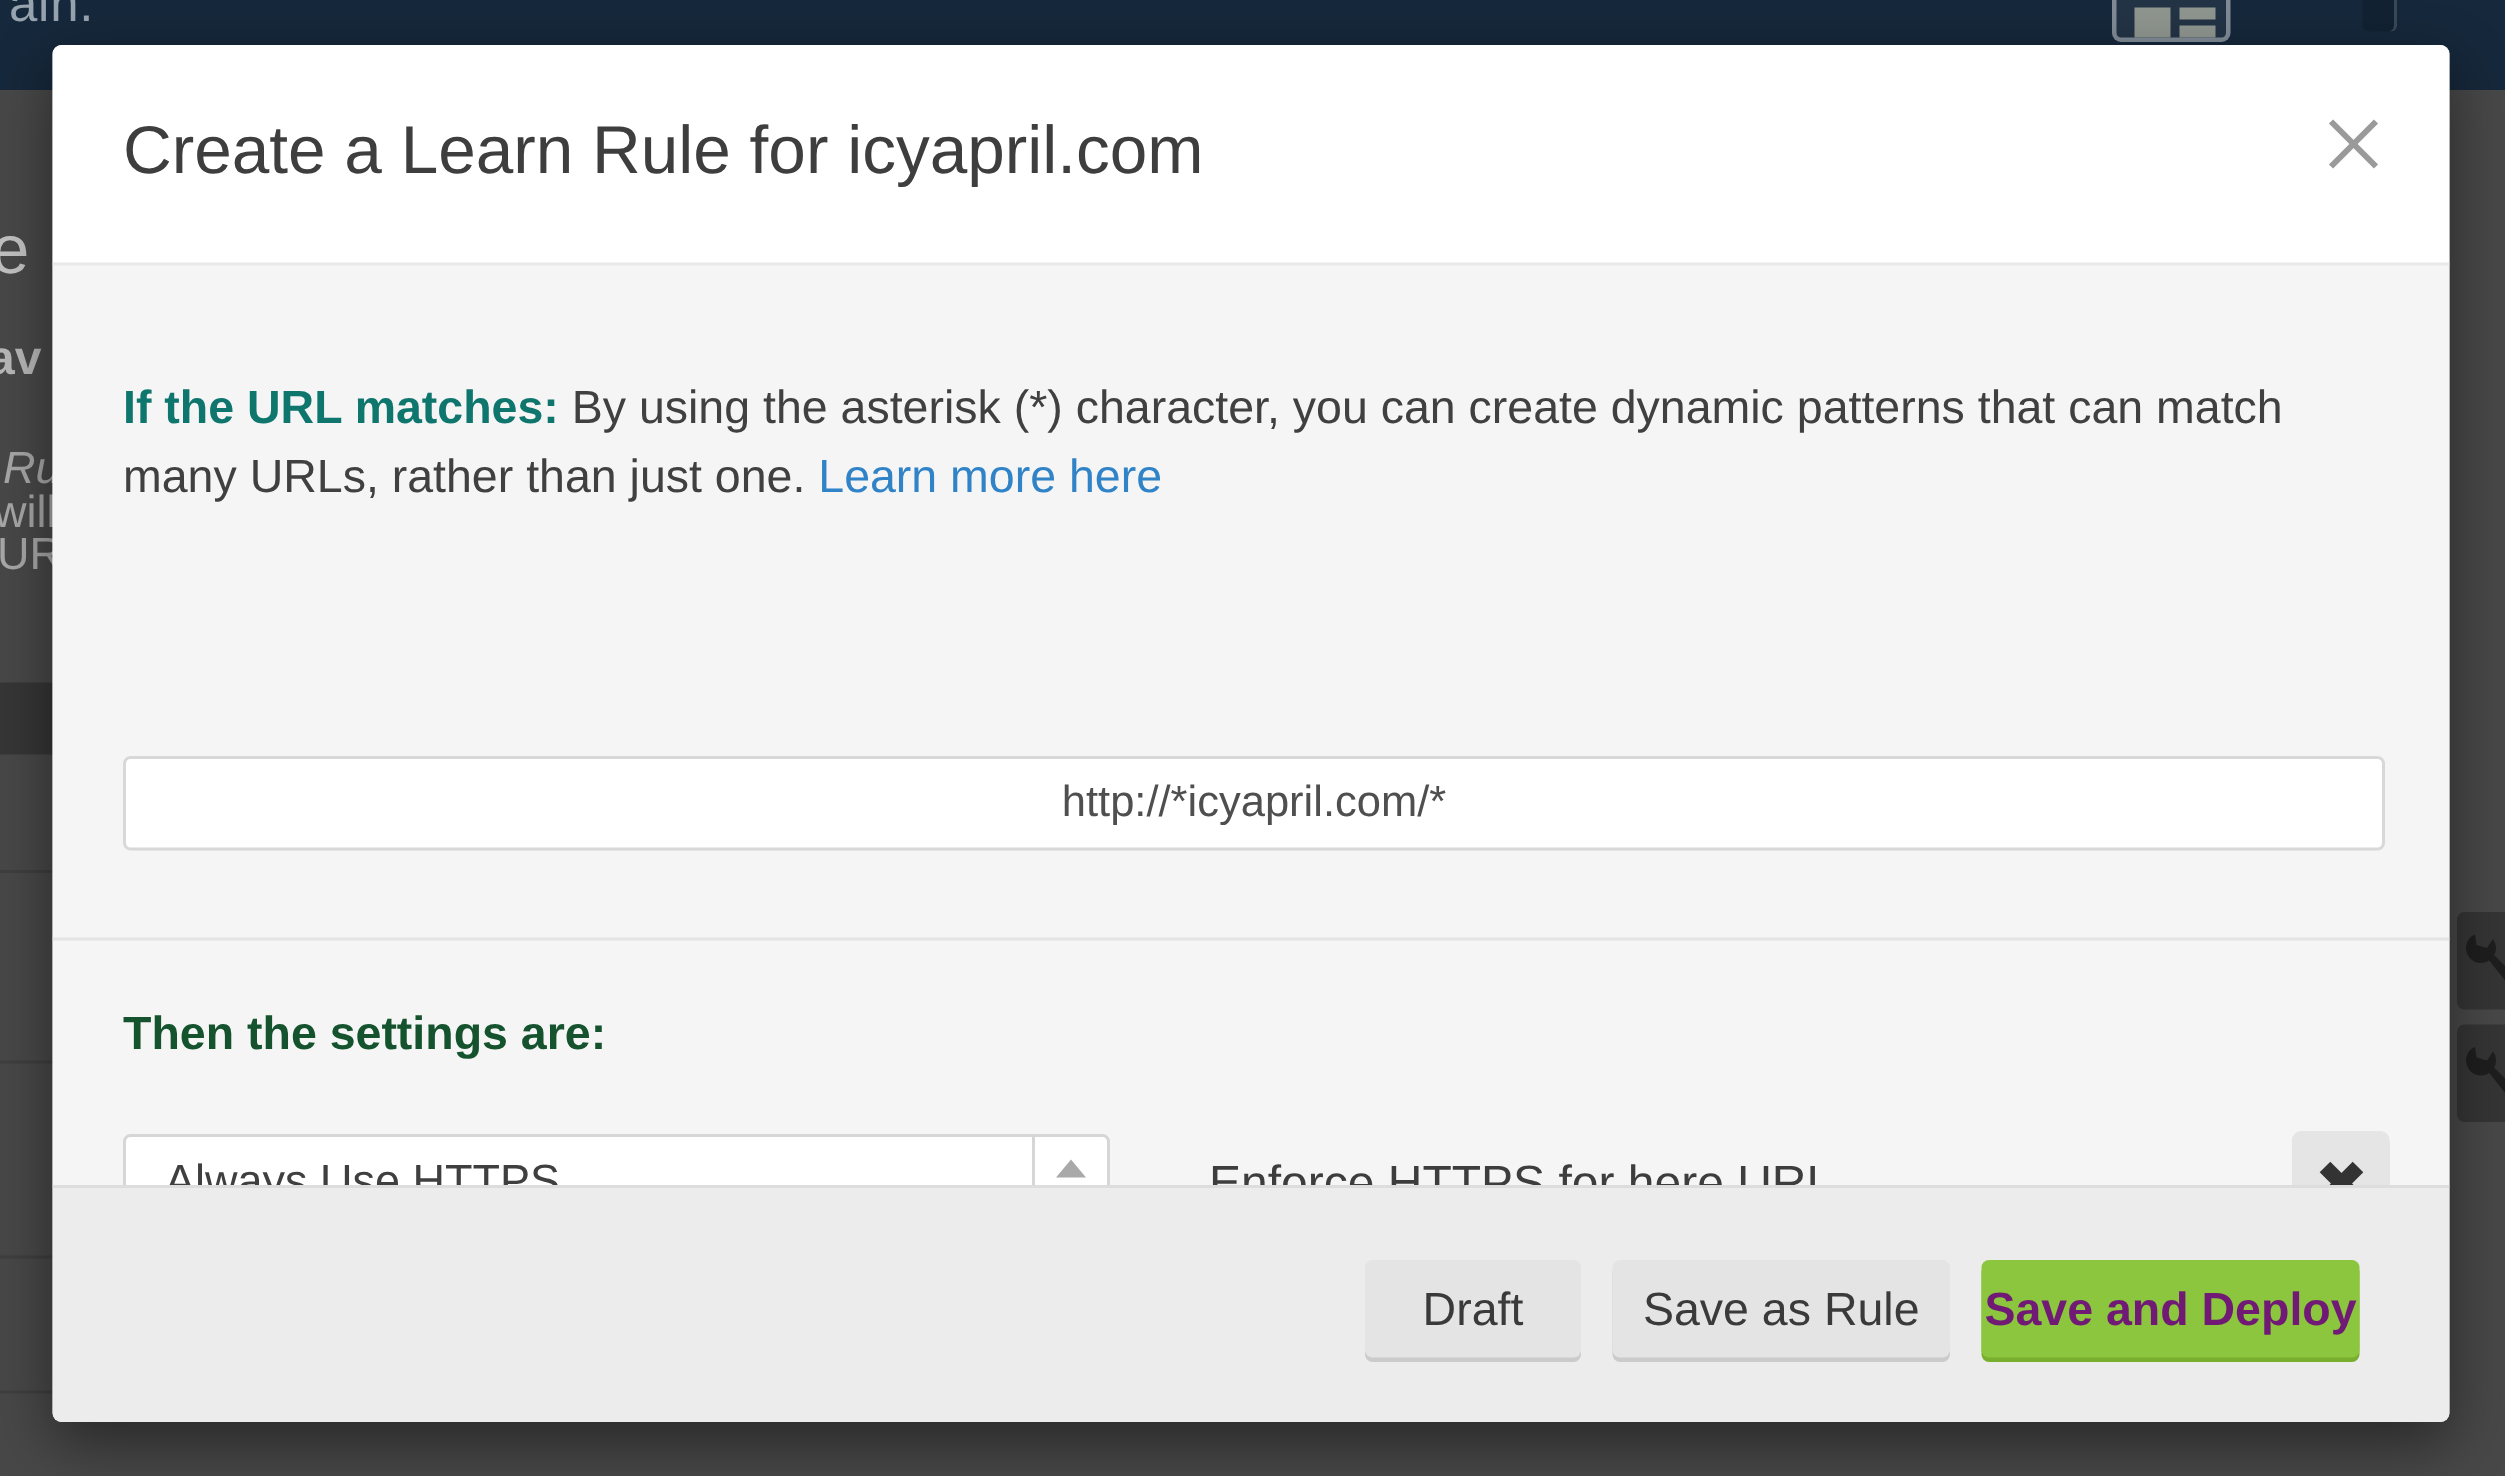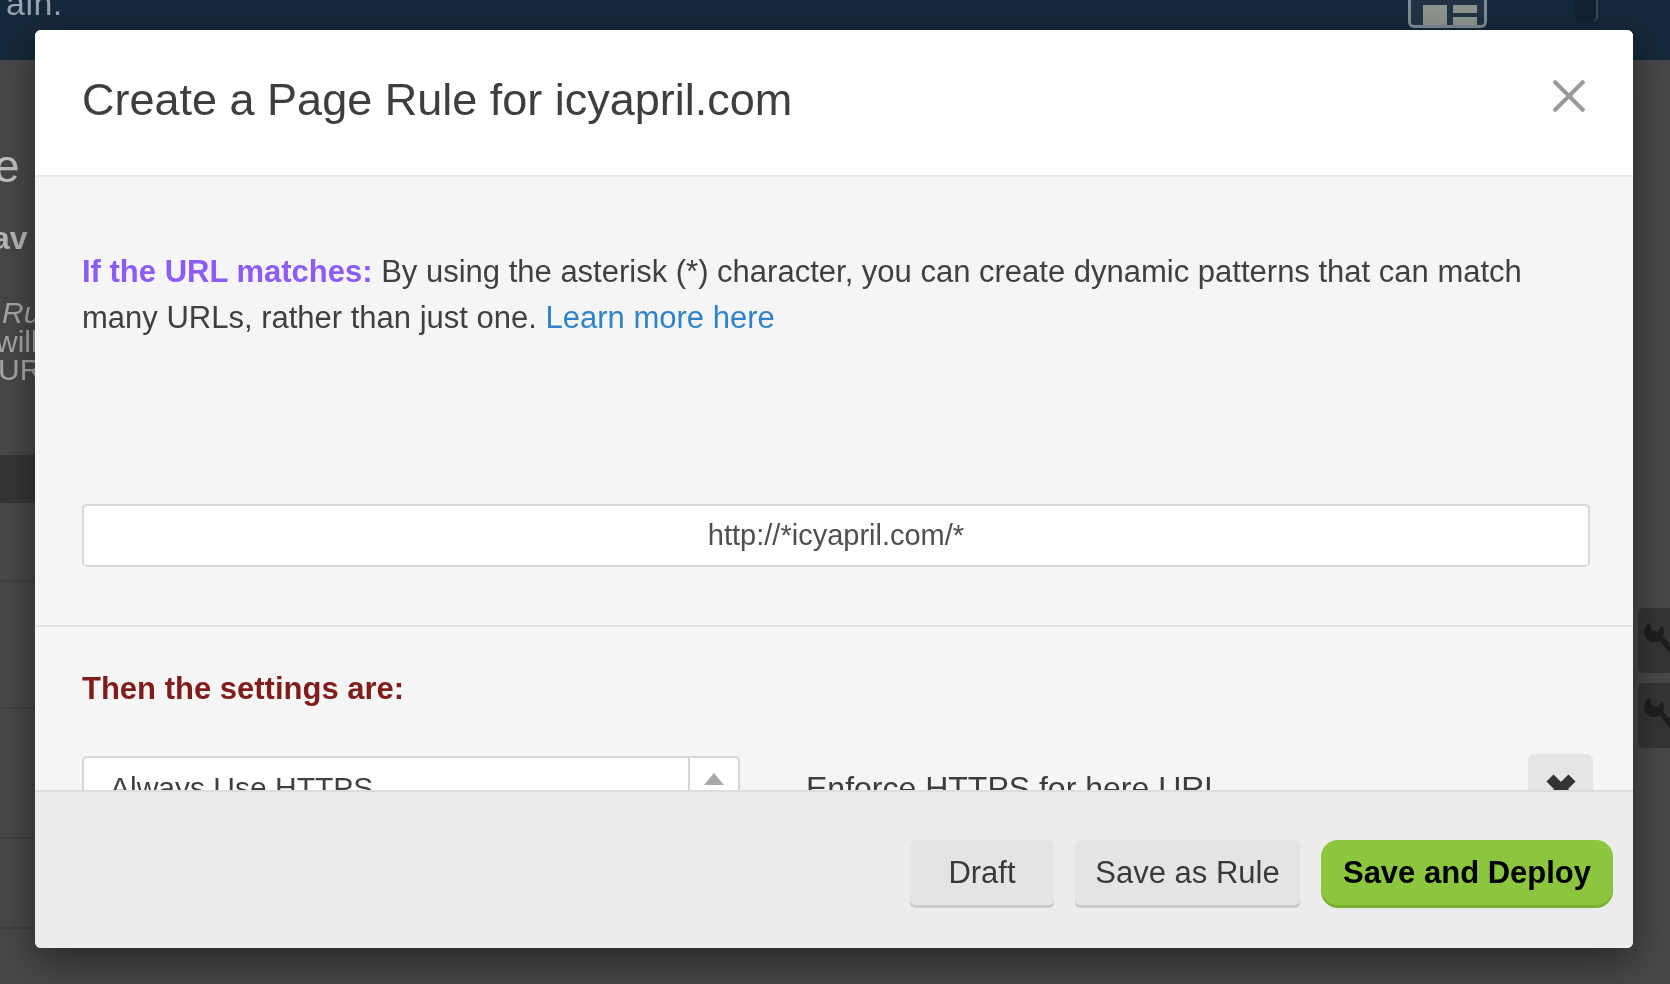--- a/index.html
+++ b/index.html
@@ -35,28 +35,28 @@
   
   .modal { top:30px; left:35px; width:1598px; height:918px; background:#ffffff;
            border-radius:6px; box-shadow:0 14px 40px rgba(0,0,0,.45); overflow:hidden; }
   .m-header { position:absolute; top:0; left:0; right:0; height:145px; background:#fff; }
   .m-title { position:absolute; left:47px; top:44px; font-size:45px; color:#3e3e3e; }
   .m-close { position:absolute; right:44px; top:46px; width:40px; height:40px; cursor:pointer; }
   .m-body { position:absolute; top:145px; left:0; right:0; height:615px;
             background:#f5f5f5; border-top:2px solid #e9e9e9; }
   .para { position:absolute; left:47px; top:72px; width:1470px; font-size:31px;
           line-height:46px; color:#404040; }
-  .para b { color:#8b5cf6; }
+  .para b { color:#0f766e; }
   .link { color:#3183c8; text-decoration:none; cursor:pointer;margin-top:18px; }
   .url-input { position:absolute; left:47px; top:327px; width:1508px; height:63px;
                background:#fff; border:2px solid #d8d8d8; border-radius:5px;
                font-family:"Liberation Sans","DejaVu Sans",sans-serif;
                font-size:29px; color:#4f4f4f; padding:0 20px; outline:none;text-align:center; }
   .divider2 { position:absolute; left:0; right:0; top:448px; height:2px; background:#e4e4e4; }
-  .sec-head { position:absolute; left:47px; top:494px; font-size:31px; font-weight:bold; color:#7f1d1d; }
+  .sec-head { position:absolute; left:47px; top:494px; font-size:31px; font-weight:bold; color:#14532d; }
 
   .select { position:absolute; left:47px; top:579px; width:658px; height:64px;
             background:#fff; border:2px solid #d6d6d6; border-radius:5px; cursor:pointer; }
   .select-val { position:absolute; left:26px; top:0; height:60px; line-height:60px;
                 font-size:30px; color:#3f3f3f; }
   .stepper { position:absolute; right:0; top:0; width:50px; height:60px; border-left:2px solid #d6d6d6; }
   .tri { position:absolute; left:14px; width:0; height:0; border-left:10px solid transparent; border-right:10px solid transparent; }
   .tri-up   { top:15px; border-bottom:12px solid #a9a9a9; }
   .tri-down { top:33px; border-top:12px solid #a9a9a9; }
 
@@ -67,22 +67,22 @@
   .remove-btn svg { position:absolute; left:17px; top:19px; }
   .note { position:absolute; left:47px; top:652px; font-size:30px; color:#747474; }
 
   .m-footer { position:absolute; left:0; right:0; bottom:0; height:158px;
               background:#ececec; border-top:2px solid #dddddd; }
   .btn { position:absolute; top:48px; height:65px; border:none; border-radius:5px;
          font-family:"Liberation Sans","DejaVu Sans",sans-serif; font-size:31px;
          color:#3a3a3a; background:#e4e4e4; box-shadow:0 3px 0 #cbcbcb; cursor:pointer; }
   .btn-cancel { left:875px; width:144px; }
   .btn-draft  { left:1040px; width:225px; }
-  .btn-deploy { left:1286px; width:292px; background:#8cc63f; box-shadow:0 3px 0 #79af2f;
-                color:#000000; font-weight:bold;border-radius:17px; }
+  .btn-deploy { left:1286px; width:252px; background:#8cc63f; box-shadow:0 3px 0 #79af2f;
+                color:#701a75; font-weight:bold; }
 </style>
 </head>
 <body>
 
 <div class="stage">
 
   <div class="abs overlay-bg"></div>
   <div class="abs nav-bar">
     <div class="abs nav-frag">ain.</div>
     <div class="abs layout-icon">
@@ -111,21 +111,21 @@
   </div>
   <div class="abs side-tile" style="top:683px">
     <svg width="34" height="40" viewBox="0 0 34 40">
       <path d="M6 4 a10 10 0 1 0 14 2 l-4 6 -7 -2 -1 -7 z M14 16 L30 36 l5 -5 -18 -18 z" fill="#1e1e1e"></path>
     </svg>
   </div>
 
   <div class="abs modal">
 
     <div class="m-header">
-      <div class="m-title">Create a Page Rule for icyapril.com</div>
+      <div class="m-title">Create a Learn Rule for icyapril.com</div>
       <div class="m-close">
         <svg width="40" height="40" viewBox="0 0 40 40">
           <line x1="5" y1="5" x2="35" y2="35" stroke="#9a9a9a" stroke-width="4"></line>
           <line x1="35" y1="5" x2="5" y2="35" stroke="#9a9a9a" stroke-width="4"></line>
         </svg>
       </div>
     </div>
 
     <div class="m-body">
 

